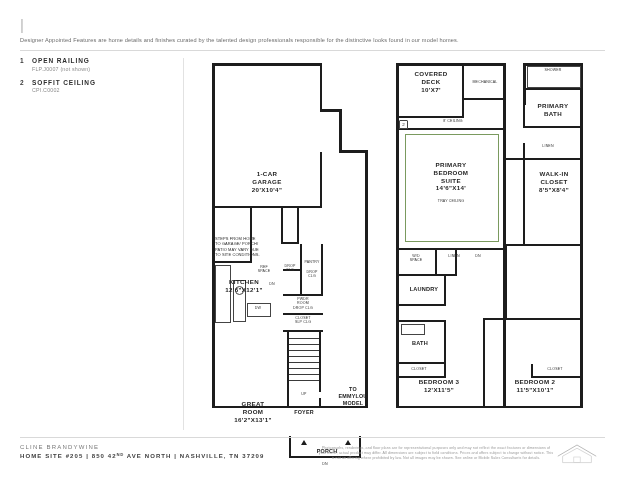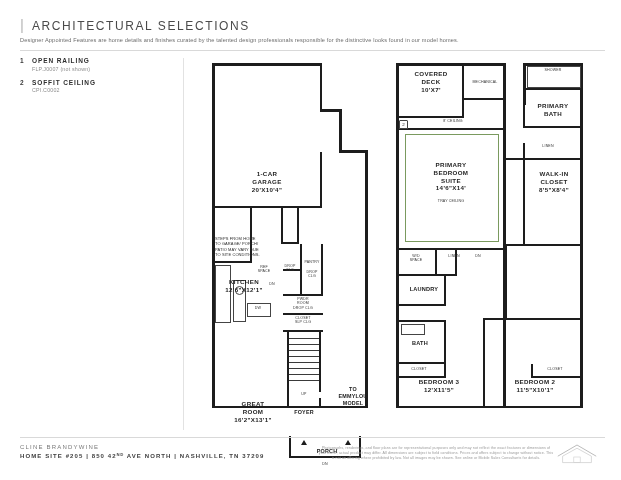--- a/index.html
+++ b/index.html
@@ -74,21 +74,20 @@
   .fixo{position:absolute;border:0.7px solid #444;border-radius:50%;background:#fff;}
 </style>
 </head>
 <body>
 
 <div class="page">
 
   <div class="header">
     <div class="title-row">
       <span class="title-div">|</span>
-      <span class="title-sub">ARCHITECTURAL SELECTIONS</span>
     </div>
     <div class="subtitle">Designer Appointed Features are home details and finishes curated by the talented design professionals responsible for the distinctive looks found in our model homes.</div>
   </div>
   <div class="hr-top"></div>
 
   <div class="legend">
     <div class="legend-item">
       <div class="legend-num">1</div>
       <div class="legend-text">
         <div class="legend-label">OPEN RAILING</div>

